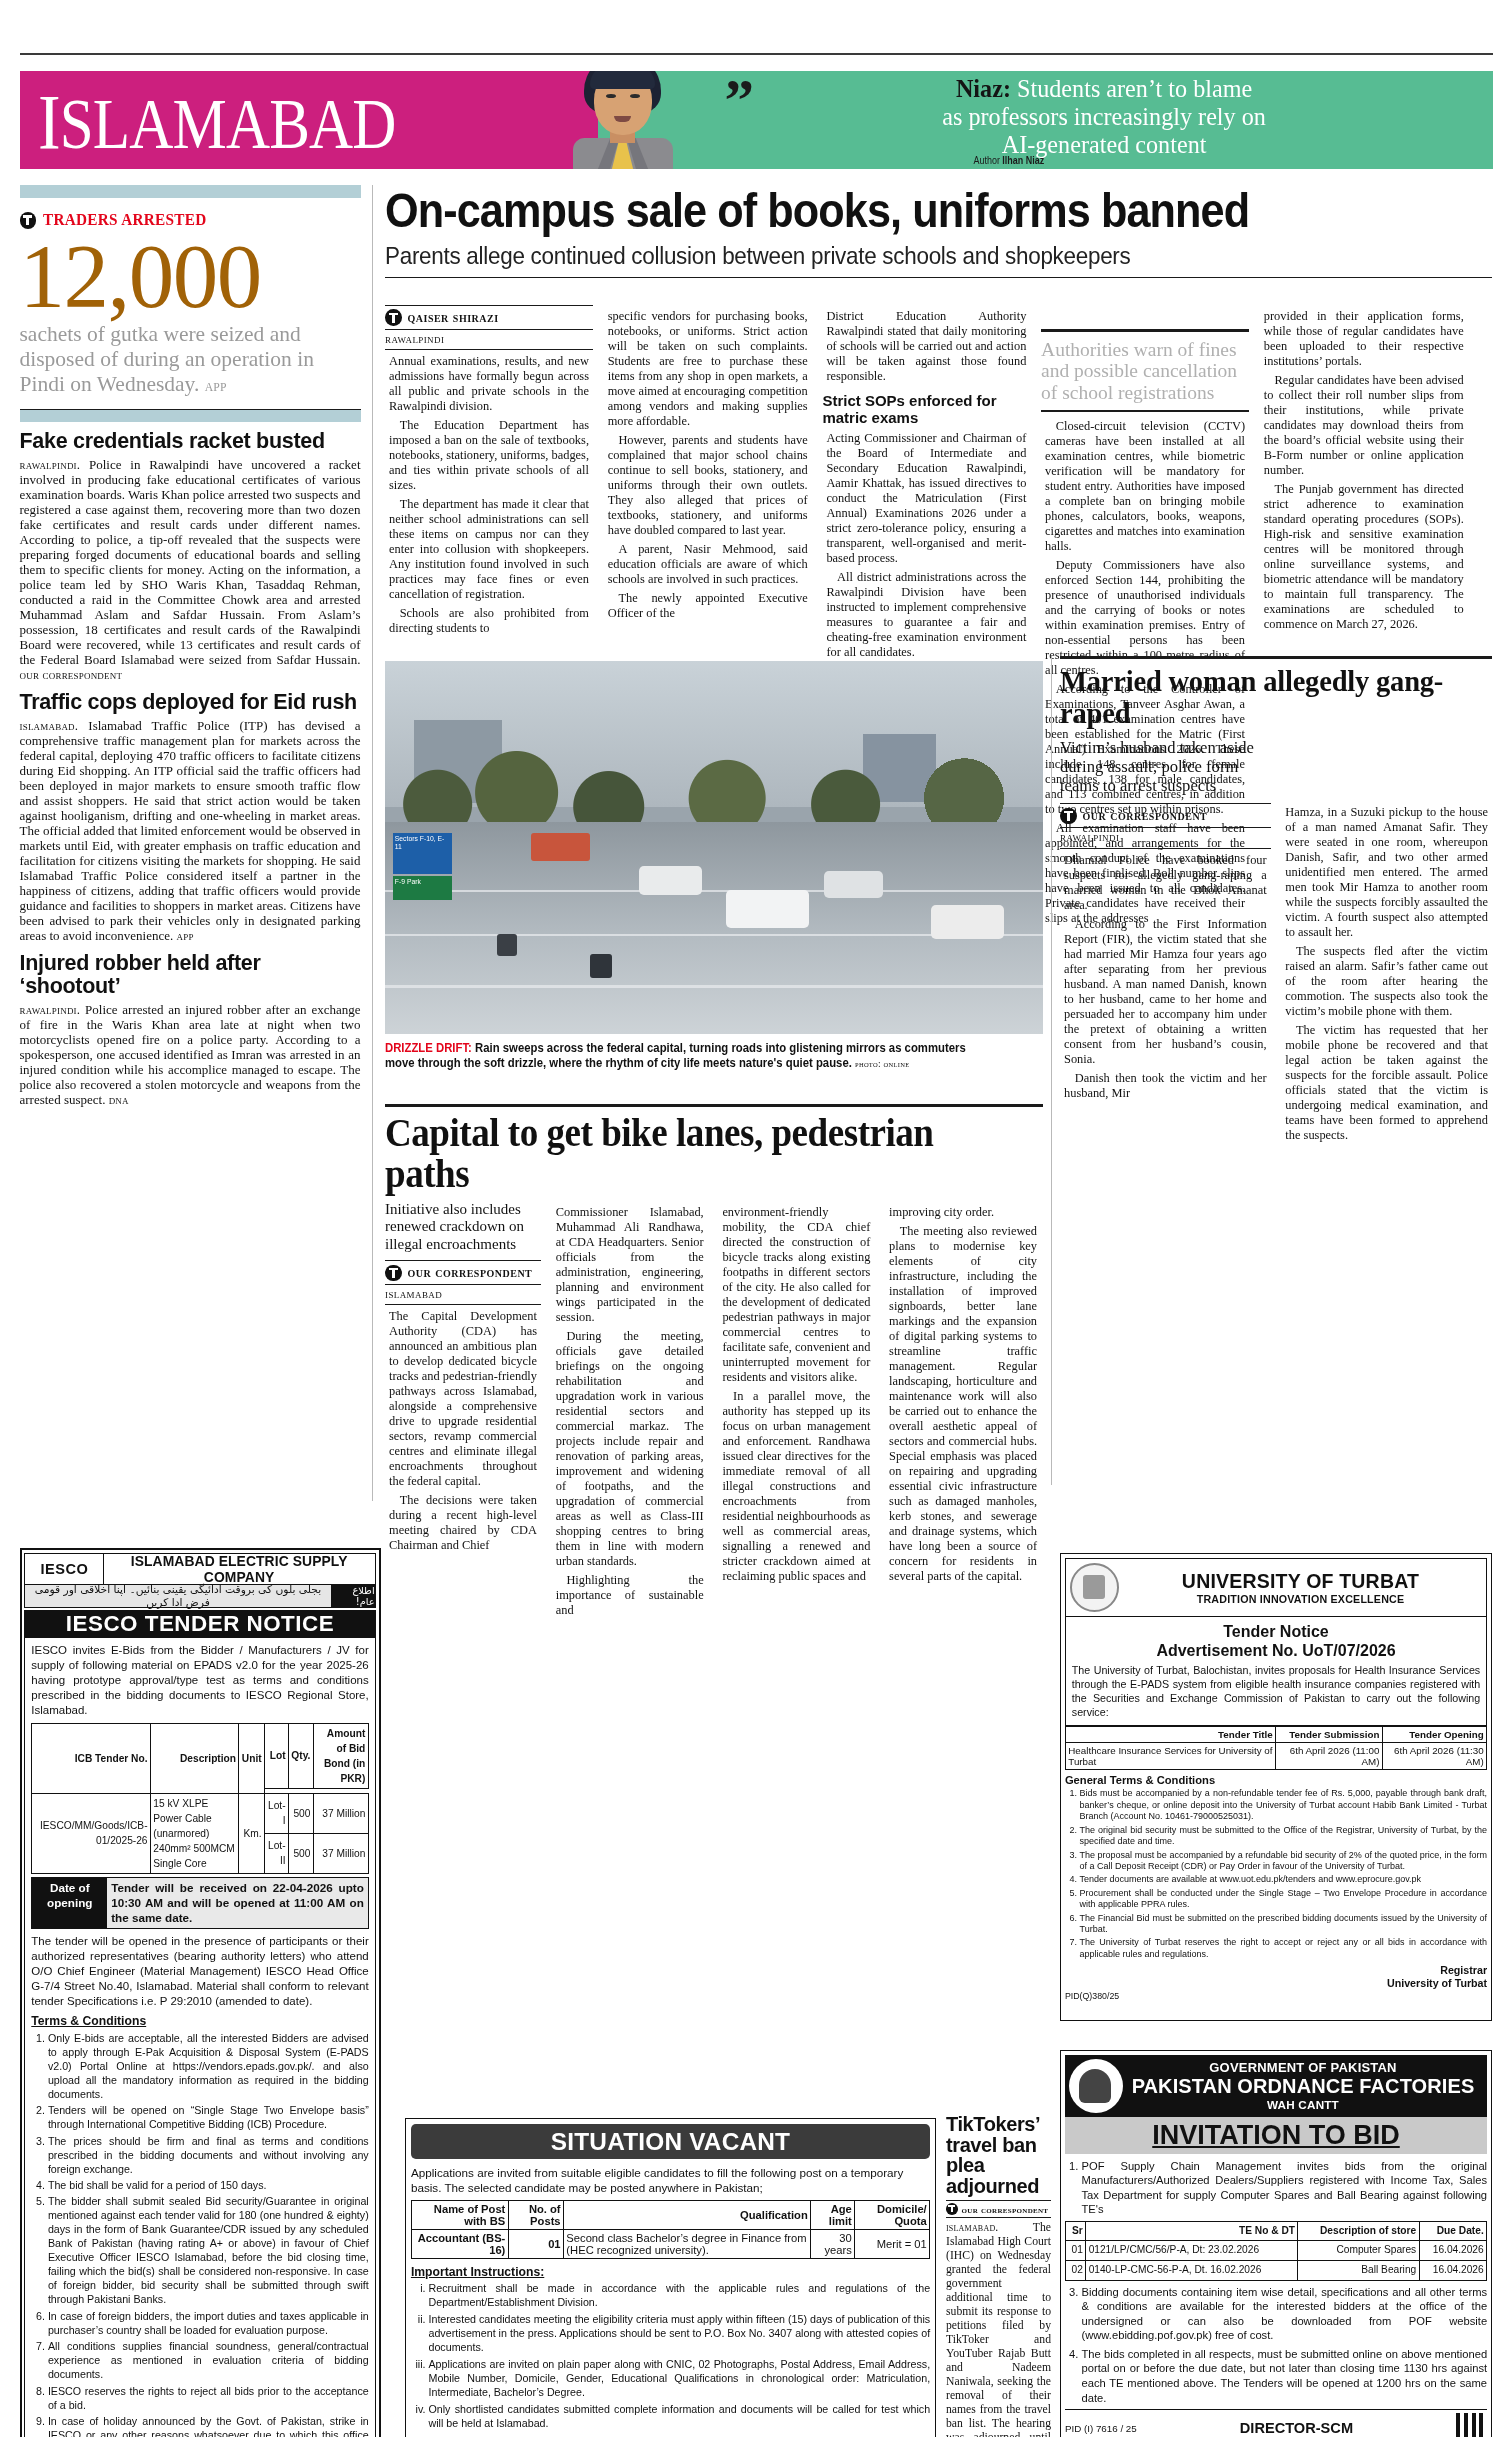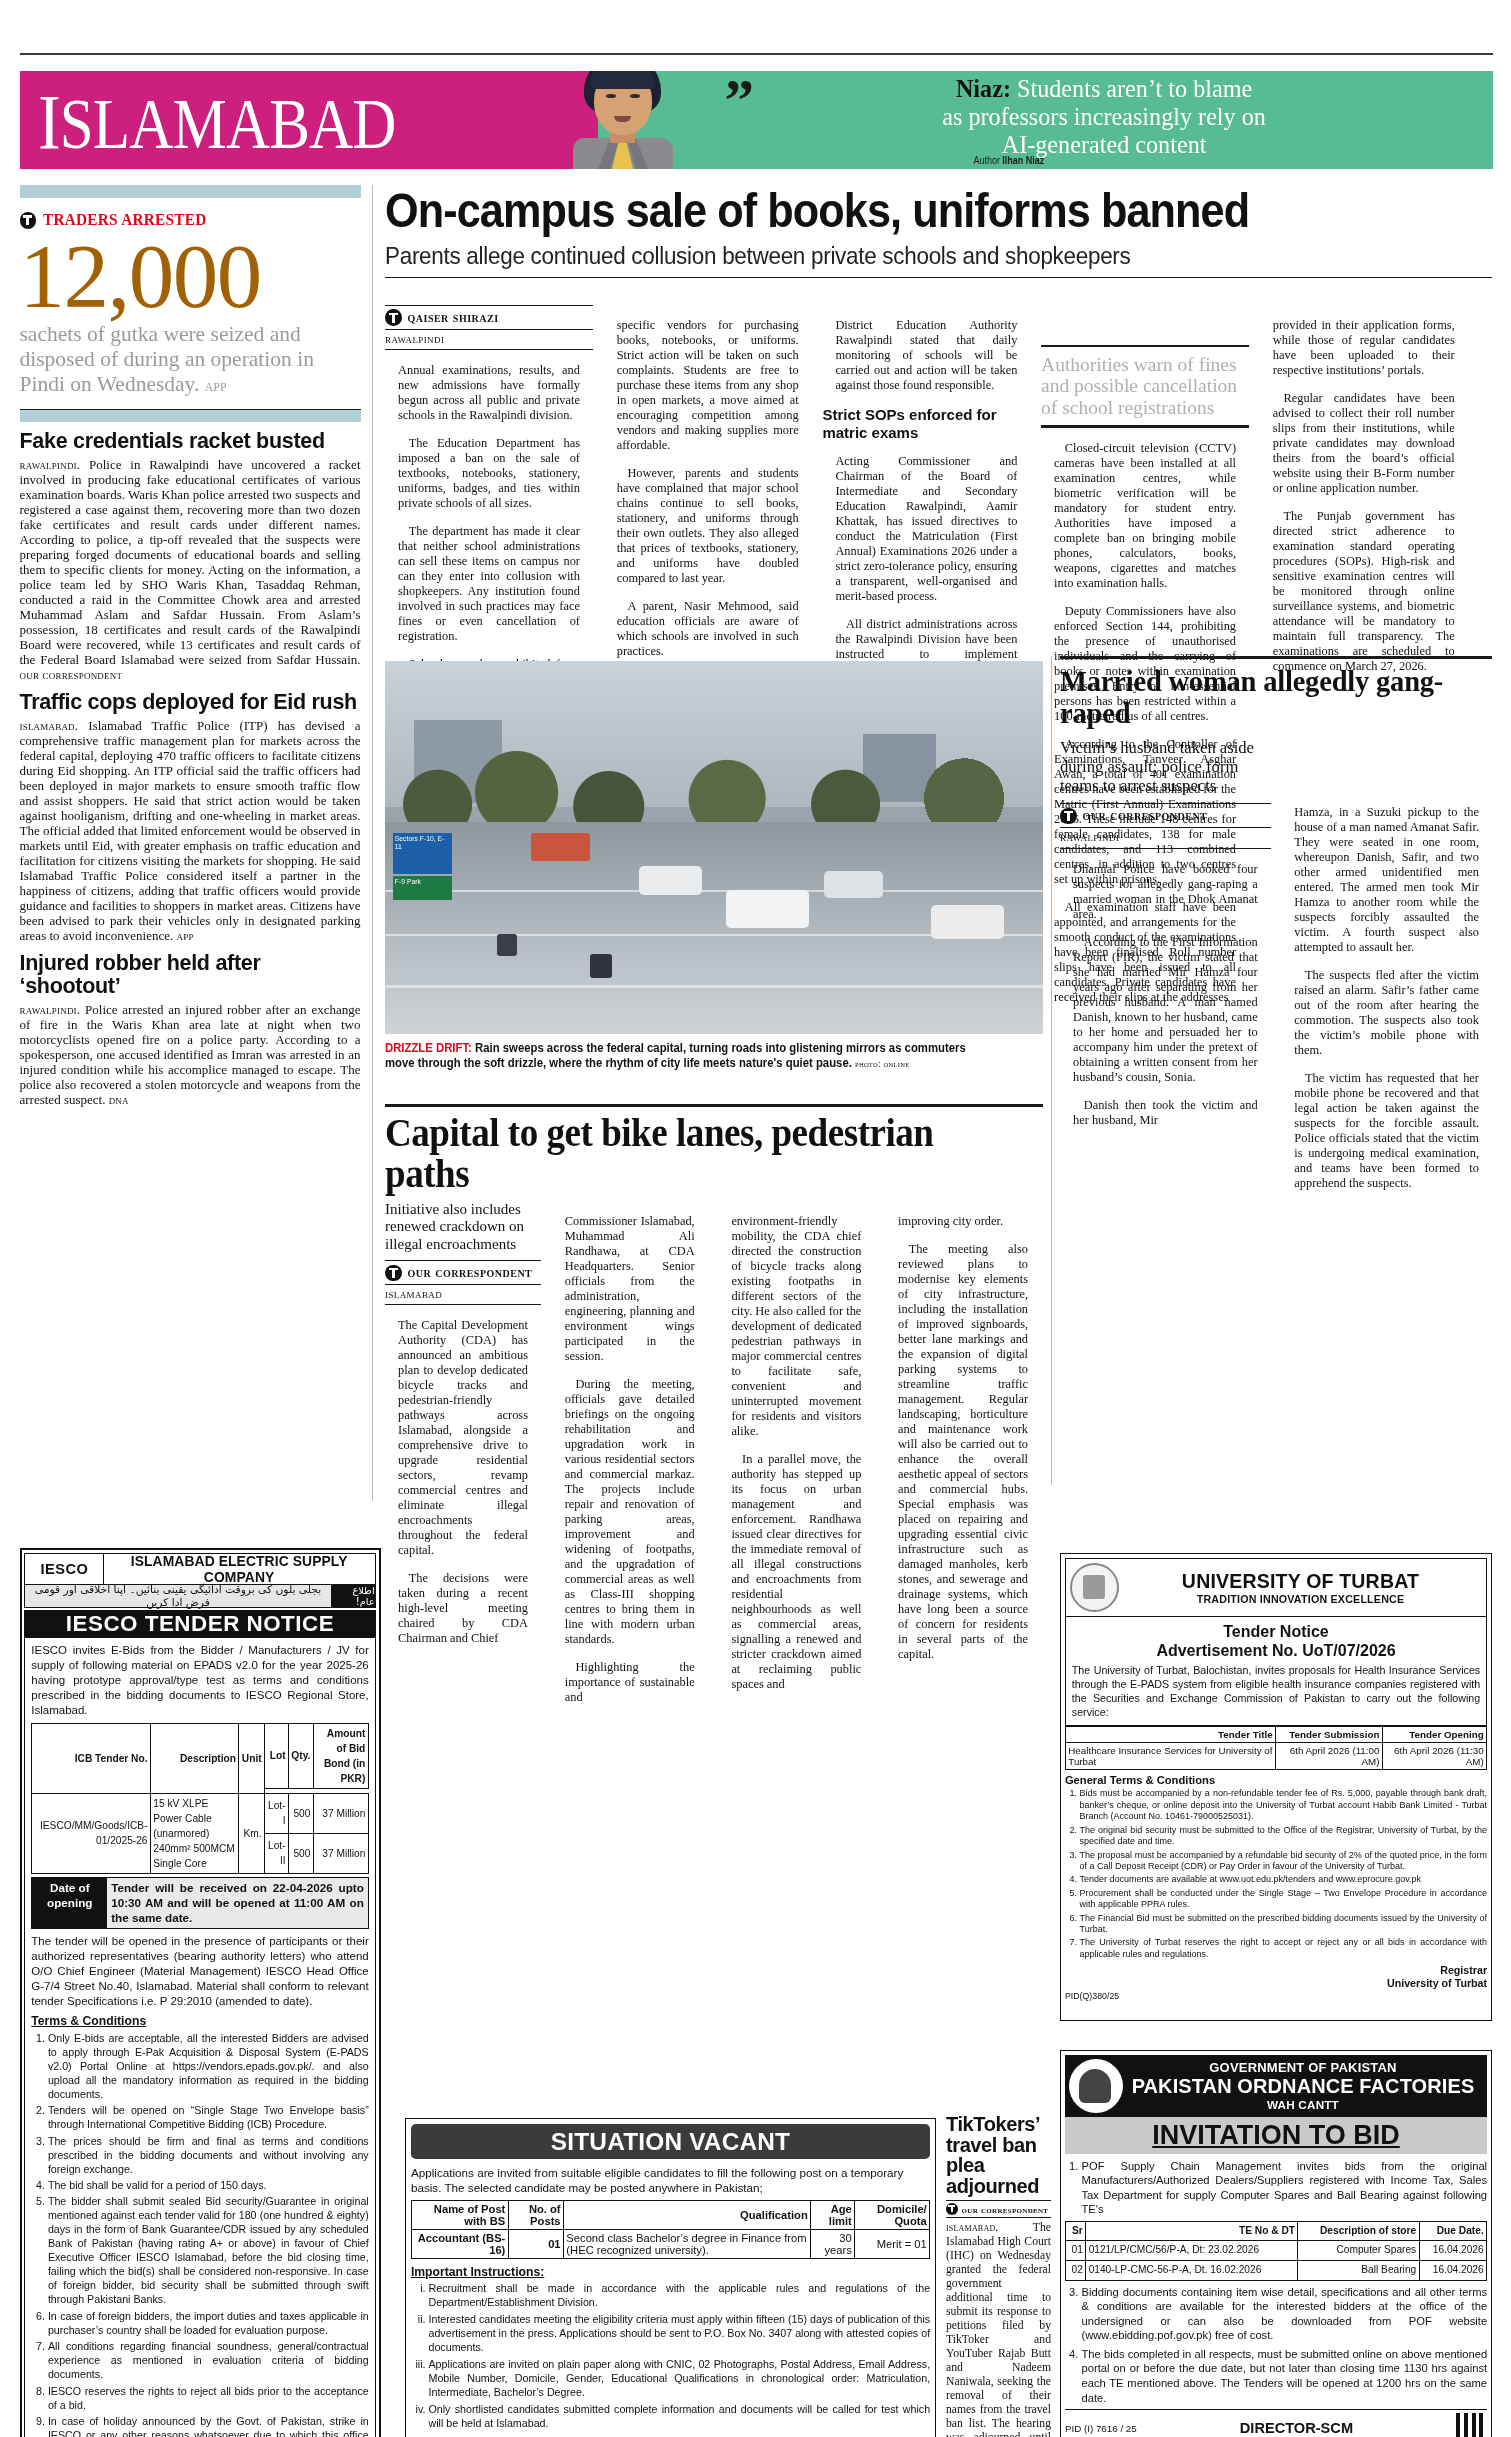--- a/index.html
+++ b/index.html
@@ -74,21 +74,21 @@
      letter-spacing:-0.3px;transform:scaleX(.92);transform-origin:left top;white-space:nowrap;color:#222;}
   .lead .sep{height:1px;background:#1a1a1a;margin-top:7.8px;}
 
   .cols5{position:absolute;left:385px;top:254px;width:1107px;display:flex;gap:10.7px;}
   .c{width:208px;}
   .byline{border-top:1px solid #1a1a1a;border-bottom:0.5px solid #1a1a1a;padding:3.4px 0 2.9px 0;display:flex;align-items:center;gap:5.9px;}
   .byline .nm{font-family:"Liberation Serif",serif;font-weight:700;font-size:14px;letter-spacing:0.5px;
      font-variant:small-caps;text-transform:lowercase;}
   .dateline{border-bottom:0.5px solid #1a1a1a;padding:2px 0 2.4px 0;font-family:"Liberation Serif",serif;font-size:12.2px;
      font-variant:small-caps;text-transform:lowercase;letter-spacing:0.4px;}
-  .body p{font-family:"Liberation Serif",serif;font-size:12.4px;line-height:15px;margin:13px;text-align:justify;}
+  .body p{font-family:"Liberation Serif",serif;font-size:12.4px;line-height:15px;margin:4px;text-align:justify;}
   .body p.ind{text-indent:10.7px;}
   .body h4{font-family:"Liberation Sans",sans-serif;font-weight:700;font-size:15px;line-height:17.6px;margin:7.8px 0 3.9px 0;}
   .pullhdr{color:#b0b0b0;font-family:"Liberation Serif",serif;font-size:19.5px;line-height:21.5px;}
   .rulethick{height:2.4px;background:#1a1a1a;margin:6.8px 0 6.8px 0;}
 
   
   .photo{position:absolute;left:385px;top:661px;width:658px;height:373px;overflow:hidden;background:#9aa4ac;}
   .sky{position:absolute;left:0;top:0;width:100%;height:146px;background:linear-gradient(#c9d2d8,#aeb7be);}
   .trees{position:absolute;left:0;top:73px;width:100%;height:117px;background:
      radial-gradient(circle at 8% 60%, #4c5b3d 0 34px, transparent 35px),
@@ -510,21 +510,21 @@
       <div style="margin-top:4.9px;">The tender will be opened in the presence of participants or their authorized representatives (bearing authority letters) who attend O/O Chief Engineer (Material Management) IESCO Head Office G-7/4 Street No.40, Islamabad. Material shall conform to relevant tender Specifications i.e. P 29:2010 (amended to date).</div>
 
       <div class="tc-h">Terms &amp; Conditions</div>
       <ol class="tc">
         <li>Only E-bids are acceptable, all the interested Bidders are advised to apply through E-Pak Acquisition &amp; Disposal System (E-PADS v2.0) Portal Online at https://vendors.epads.gov.pk/. and also upload all the mandatory information as required in the bidding documents.</li>
         <li>Tenders will be opened on “Single Stage Two Envelope basis” through International Competitive Bidding (ICB) Procedure.</li>
         <li>The prices should be firm and final as terms and conditions prescribed in the bidding documents and without involving any foreign exchange.</li>
         <li>The bid shall be valid for a period of 150 days.</li>
         <li>The bidder shall submit sealed Bid security/Guarantee in original mentioned against each tender valid for 180 (one hundred &amp; eighty) days in the form of Bank Guarantee/CDR issued by any scheduled Bank of Pakistan (having rating A+ or above) in favour of Chief Executive Officer IESCO Islamabad, before the bid closing time, failing which the bid(s) shall be considered non-responsive. In case of foreign bidder, bid security shall be submitted through swift through Pakistani Banks.</li>
         <li>In case of foreign bidders, the import duties and taxes applicable in purchaser’s country shall be loaded for evaluation purpose.</li>
-        <li>All conditions regarding financial soundness, general/contractual experience as mentioned in evaluation criteria of bidding documents.</li>
+        <li>All conditions supplies financial soundness, general/contractual experience as mentioned in evaluation criteria of bidding documents.</li>
         <li>IESCO reserves the rights to reject all bids prior to the acceptance of a bid.</li>
         <li>In case of holiday announced by the Govt. of Pakistan, strike in IESCO or any other reasons whatsoever due to which this office remains closed on the above schedule tender opening date, the tender will be opened on next working day at the same time and place/venue.</li>
 
       </ol>
     </div>
 
   </div>
 
   <div class="ad ad-vacant">
     <div class="sv-title">SITUATION VACANT</div>

